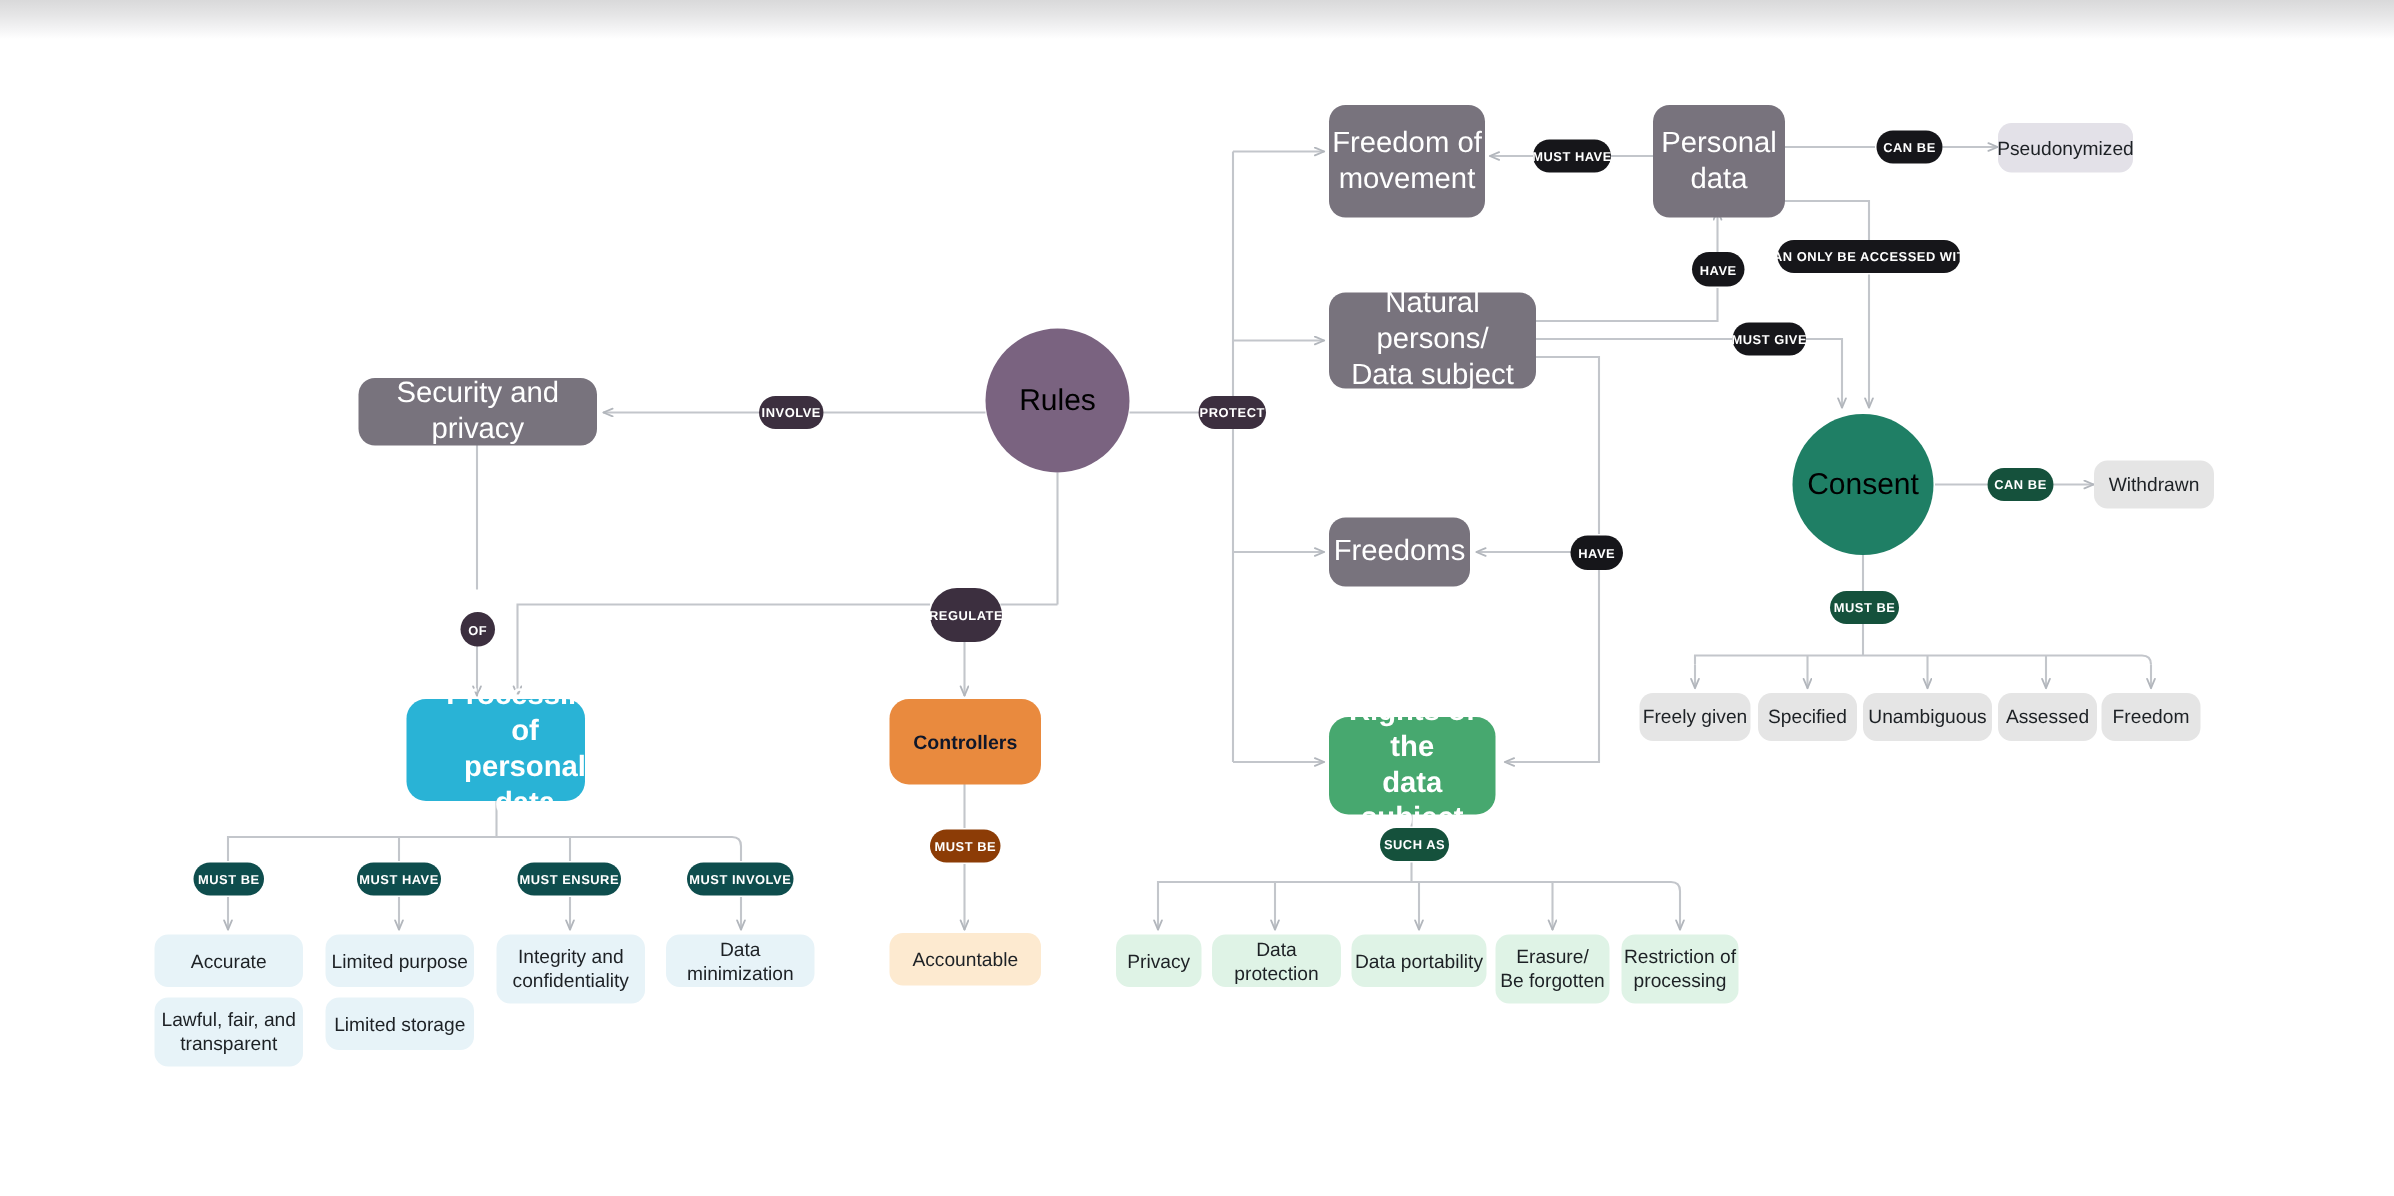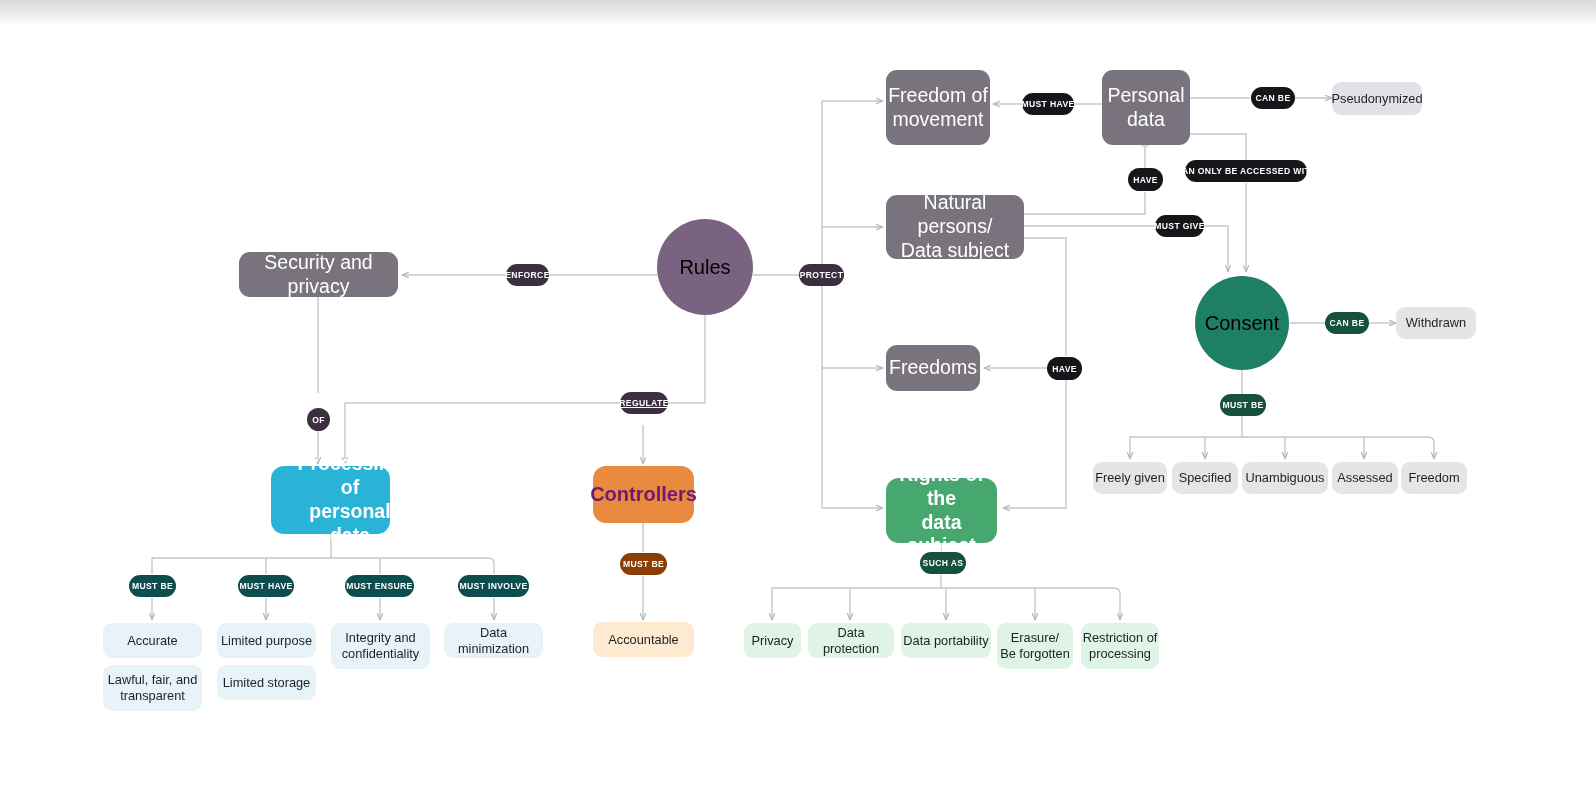--- a/index.html
+++ b/index.html
@@ -16,21 +16,21 @@
   #canvas{position:absolute;left:0;top:0;width:1596px;height:797px;}
   svg.edges{position:absolute;left:0;top:0;width:1596px;height:797px;pointer-events:none;}
 
   .node{position:absolute;box-sizing:border-box;display:flex;align-items:center;
         justify-content:center;text-align:center;line-height:1.22;}
 
   
   .nbox{border-radius:11px;}
   .grey{background:#78737d;color:#ffffff;font-size:19.5px;}
   .cyan{background:#29b3d6;color:#ffffff;font-size:19.5px;font-weight:600;border-radius:13px;}
-  .orange{background:#e98a3e;color:#701a75;font-size:20px;font-weight:600;border-radius:13px;}
+  .orange{background:#e98a3e;color:#0f172a;font-size:13px;font-weight:600;border-radius:13px;}
   .green{background:#47a86f;color:#ffffff;font-size:19.5px;font-weight:600;border-radius:13px;}
 
   .circle{border-radius:50%;color:#000000;}
   .c-rules{background:#7a6380;font-size:20px;}
   .c-consent{background:#1f7f65;font-size:20px;}
 
   
   .leaf{border-radius:9px;font-size:12.8px;color:#1d2125;}
   .leaf-blue{background:#e7f3f8;}
   .leaf-green{background:#dff3e6;}
@@ -250,26 +250,26 @@
   <div class="node leaf leaf-green" style="left:997px;top:623px;width:76px;height:46px;flex-direction:column;">
     <span>Erasure/</span>
     <span>Be forgotten</span>
   </div>
   <div class="node leaf leaf-green" style="left:1081px;top:623px;width:78px;height:46px;flex-direction:column;">
     <span>Restriction of</span>
     <span>processing</span>
   </div>
 
   <div class="pill p-plum" style="left:506px;top:264px;width:43px;height:22px;">
-    <span>ENFORCE</span>
+    <span>INVOLVE</span>
   </div>
   <div class="pill p-plum" style="left:799px;top:264px;width:45px;height:22px;">
     <span>PROTECT</span>
   </div>
-  <div class="pill p-plum" style="left:620px;top:392px;width:48px;height:22px;text-decoration:underline;">
+  <div class="pill p-plum" style="left:620px;top:392px;width:48px;height:36px;">
     <span>REGULATE</span>
   </div>
   <div class="pill p-plum" style="left:307px;top:408px;width:23px;height:23px;border-radius:50%;">
     <span>OF</span>
   </div>
 
   <div class="pill p-dark" style="left:1022px;top:93px;width:52px;height:22px;">
     <span>MUST HAVE</span>
   </div>
   <div class="pill p-dark" style="left:1251px;top:87px;width:44px;height:22px;">

